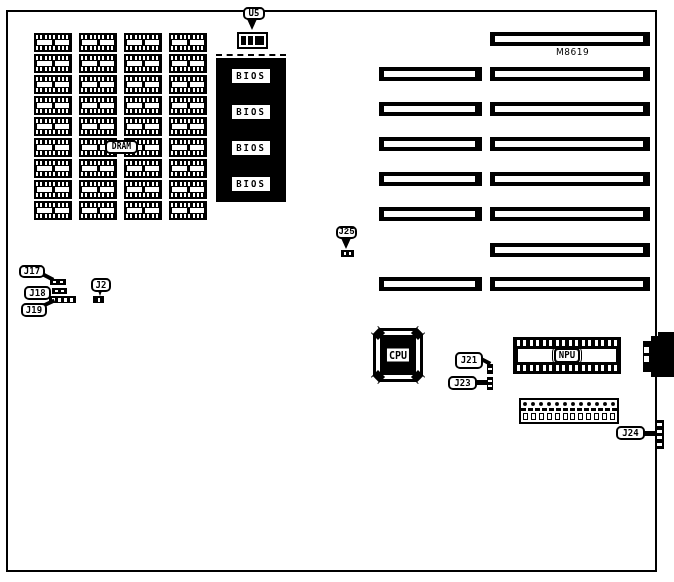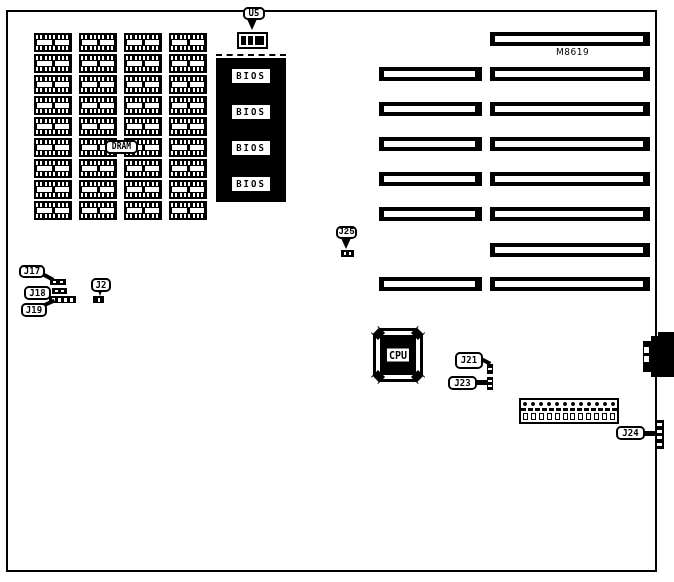--- a/index.html
+++ b/index.html
@@ -484,20 +484,27 @@
 
   <div class="callout" style="left:448px;top:376px;width:29px;height:14px;">
     <span>J23</span>
   </div>
   <div class="tail" style="left:475px;top:380px;width:12px;height:5px;"></div>
   <div class="vconn" style="left:487px;top:377px;width:6px;height:13px;">
       <i style="width:4px;height:2px"></i>
       <i style="width:4px;height:2px"></i>
     </div>
 
+  <div class="npu">
+    <div class="npu-pins" style="top:3px"></div>
+    <div class="npu-pins" style="bottom:3px"></div>
+    <div class="npu-band">
+      <div class="npu-label">NPU</div>
+    </div>
+  </div>
 
   <div class="kb-part" style="left:658px;top:332px;width:16px;height:45px;"></div>
   <div class="kb-part" style="left:651px;top:336px;width:12px;height:41px;"></div>
   <div class="kb-part" style="left:643px;top:341px;width:15px;height:31px;"></div>
   <div class="kb-hole" style="left:644px;top:347px;width:5px;height:6px;"></div>
   <div class="kb-hole" style="left:644px;top:356px;width:5px;height:6px;"></div>
 
   <div class="pwr">
     <div class="pwr-top">
         <span class="pwr-dot"></span>

